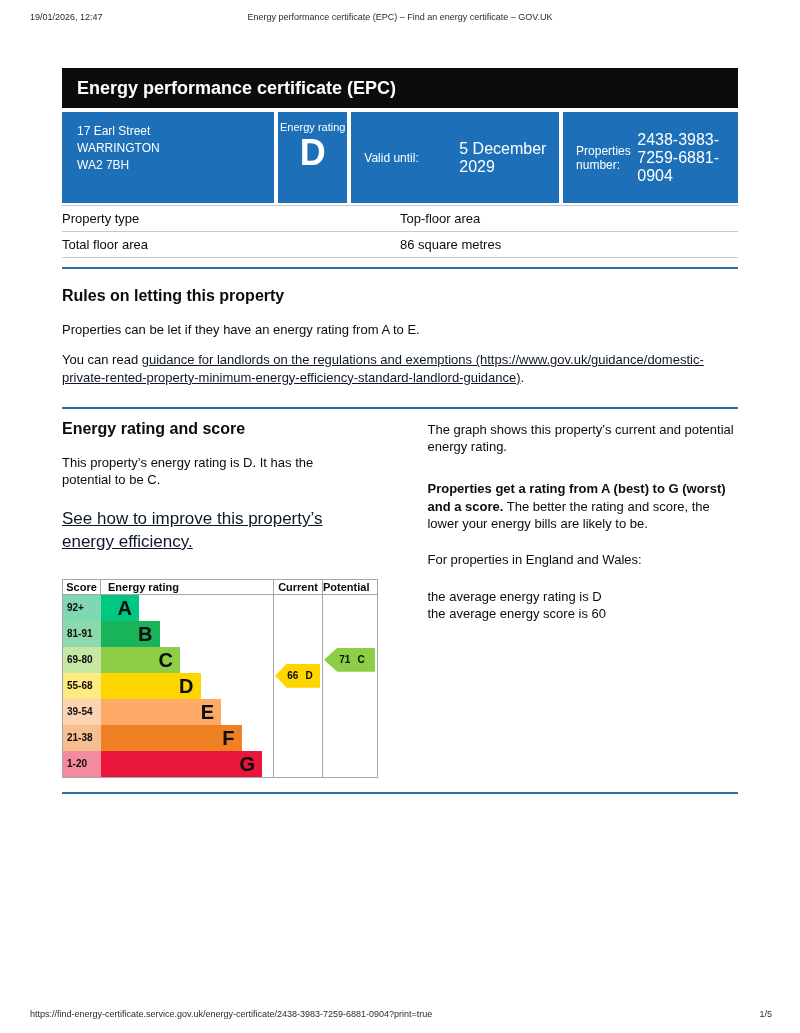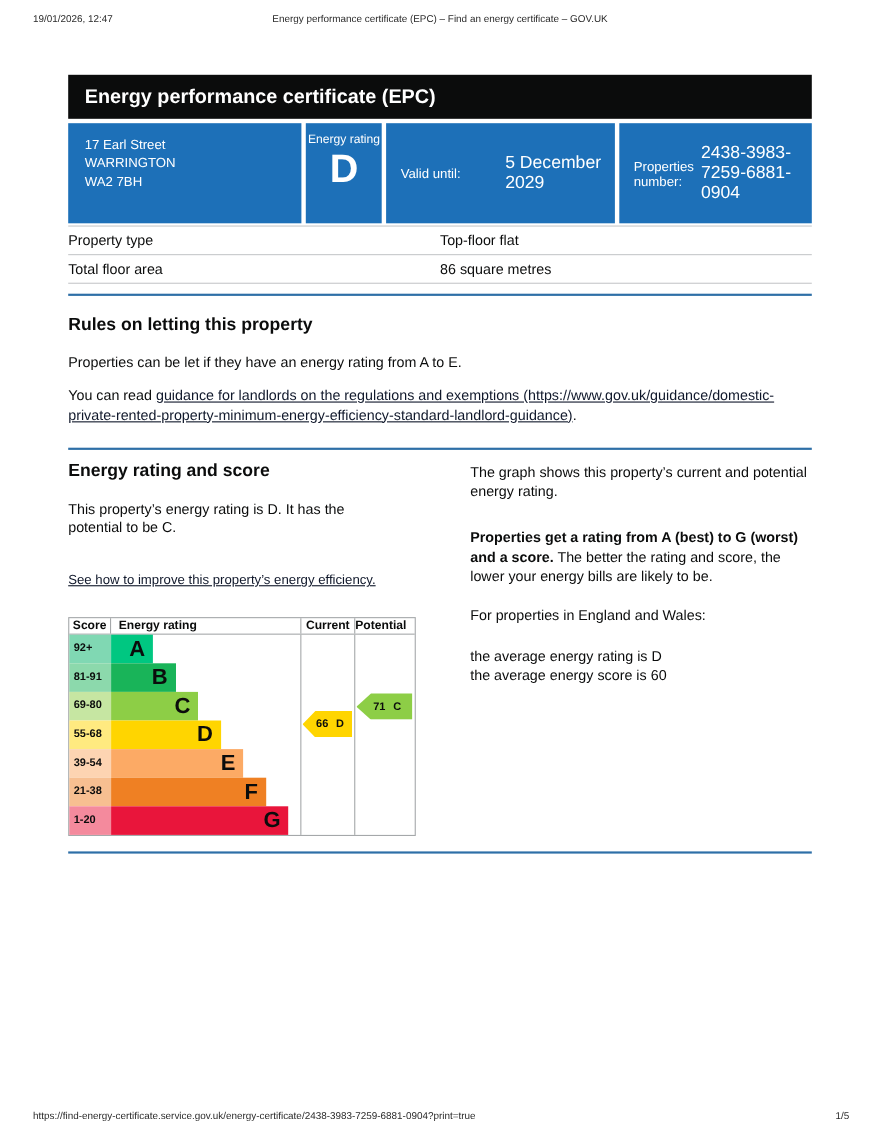--- a/index.html
+++ b/index.html
@@ -46,21 +46,21 @@
   .para { font-size:13px; line-height:1.33; }
   .p-rules-1 { margin-top:16px; }
   .p-rules-2 { margin-top:13px; }
   a.link { color:#0f172a; text-decoration:underline; }
 
   
   .columns { display:flex; margin-top:11px; }
   .col-left { width:332px; }
   .col-right { margin-left:34px; width:311px; }
   .p-left-1 { margin-top:16px; width:300px; }
-  .left-link { display:inline-block; margin-top:32px; width:290px; font-size:12px; line-height:1.33; }
+  .left-link { display:inline-block; margin-top:20px; width:290px; font-size:17px; line-height:1.33; }
   .p-right-1 { margin-top:1px; }
   .p-right-2 { margin-top:25px; }
   .p-right-3 { margin-top:19px; }
   .p-right-4 { margin-top:19px; }
 
   
   .epc-graph { margin-top:25px; width:316px; border:1px solid #a5a8aa; font-size:11px; background:#fff; }
   .graph-header { display:flex; height:15px; line-height:14px; font-weight:bold; border-bottom:1px solid #a5a8aa; }
   .gh-score { width:38px; text-align:center; border-right:1px solid #a5a8aa; }
   .gh-rating { flex:1; padding-left:7px; }
@@ -110,21 +110,21 @@
         <div class="blue validity-row">
           <span class="validity-label">Properties number:</span>
           <span class="validity-value">2438-3983-7259-6881-0904</span>
         </div>
       </div>
     </div>
 
     <div class="property-table">
       <div class="pt-row">
         <div class="pt-label">Property type</div>
-        <div class="pt-value">Top-floor flat</div>
+        <div class="pt-value">Top-floor area</div>
       </div>
       <div class="pt-row">
         <div class="pt-label">Total floor area</div>
         <div class="pt-value">86 square metres</div>
       </div>
     </div>
 
     <div class="section-rule rule-1"></div>
 
     <div class="section-heading rules-heading">Rules on letting this property</div>

